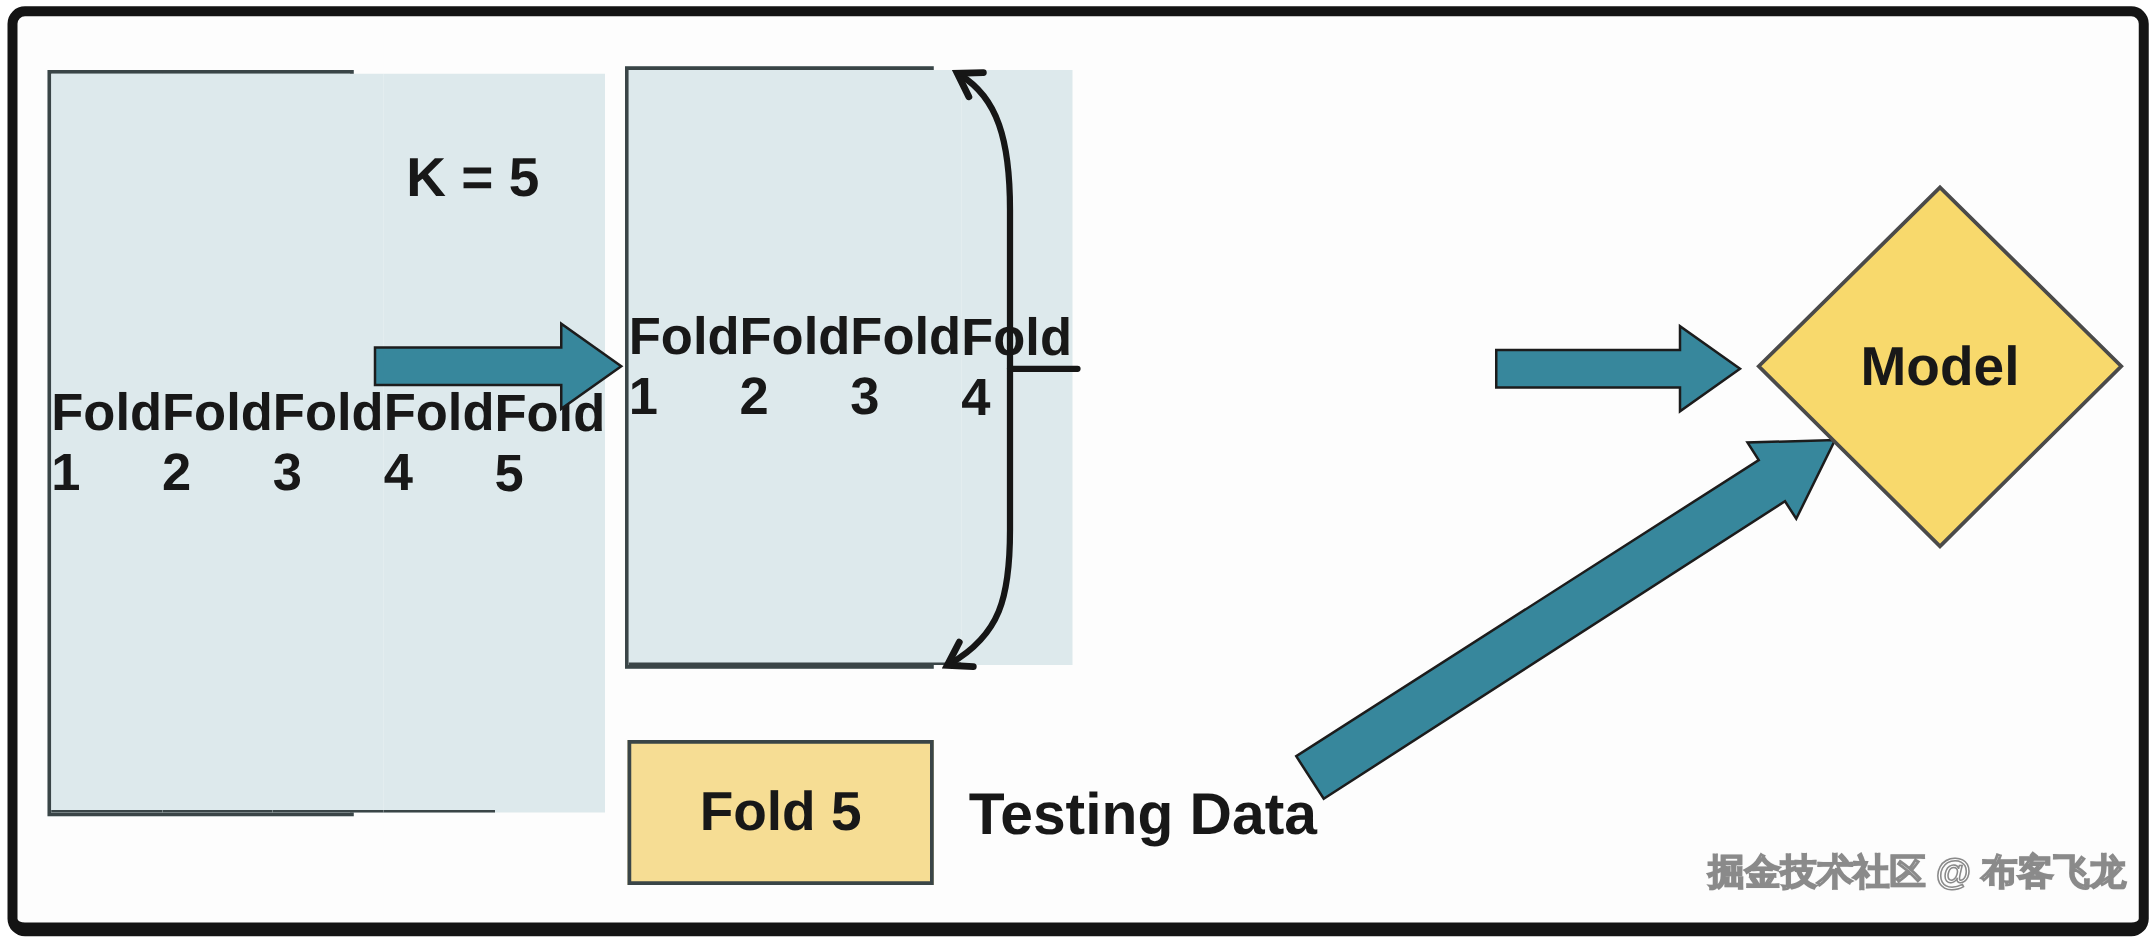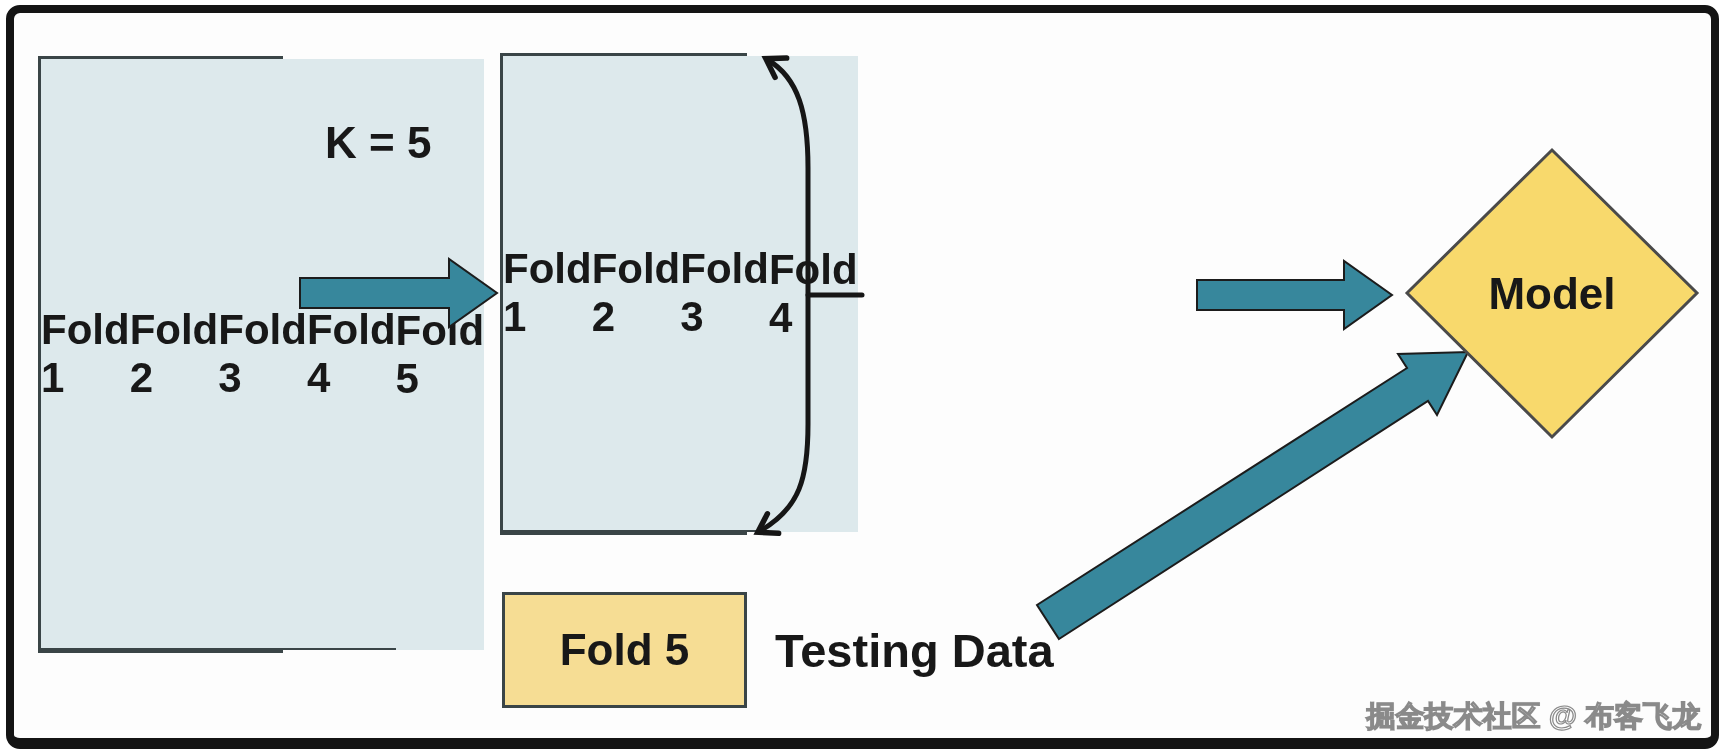--- a/index.html
+++ b/index.html
@@ -23,21 +23,21 @@
   .big-label{position:absolute;font-weight:bold;color:var(--text);white-space:nowrap;}
   #k-label{left:280px;top:118px;width:150px;height:52px;font-size:44px;text-align:center;padding-left:45px;}
   #training-label{left:866px;top:268px;font-size:47px;}
   #testing-label{left:775px;top:623px;font-size:47px;}
   #testing-box{position:absolute;left:502px;top:592px;width:245px;height:116px;
          background:var(--testing-fill);border:3px solid var(--stack-border);
          display:flex;align-items:center;justify-content:center;
          font-size:44px;font-weight:bold;color:var(--text);}
   #model-label{left:1452px;top:269px;width:200px;font-size:44px;text-align:center;}
   #connectors{position:absolute;left:0;top:0;width:1725px;height:755px;}
-  #watermark{position:absolute;right:24px;top:697px;font-size:29px;font-weight:bold;
+  #watermark{position:absolute;right:24px;top:678px;font-size:29px;font-weight:bold;
          color:var(--watermark-text);-webkit-text-stroke:1.2px var(--watermark-stroke);
          text-shadow:0 0 1px var(--watermark-stroke);font-family:sans-serif;white-space:nowrap;}
 </style>
 </head>
 <body>
 
 <div id="canvas">
 
   <div class="frame"></div>
 

